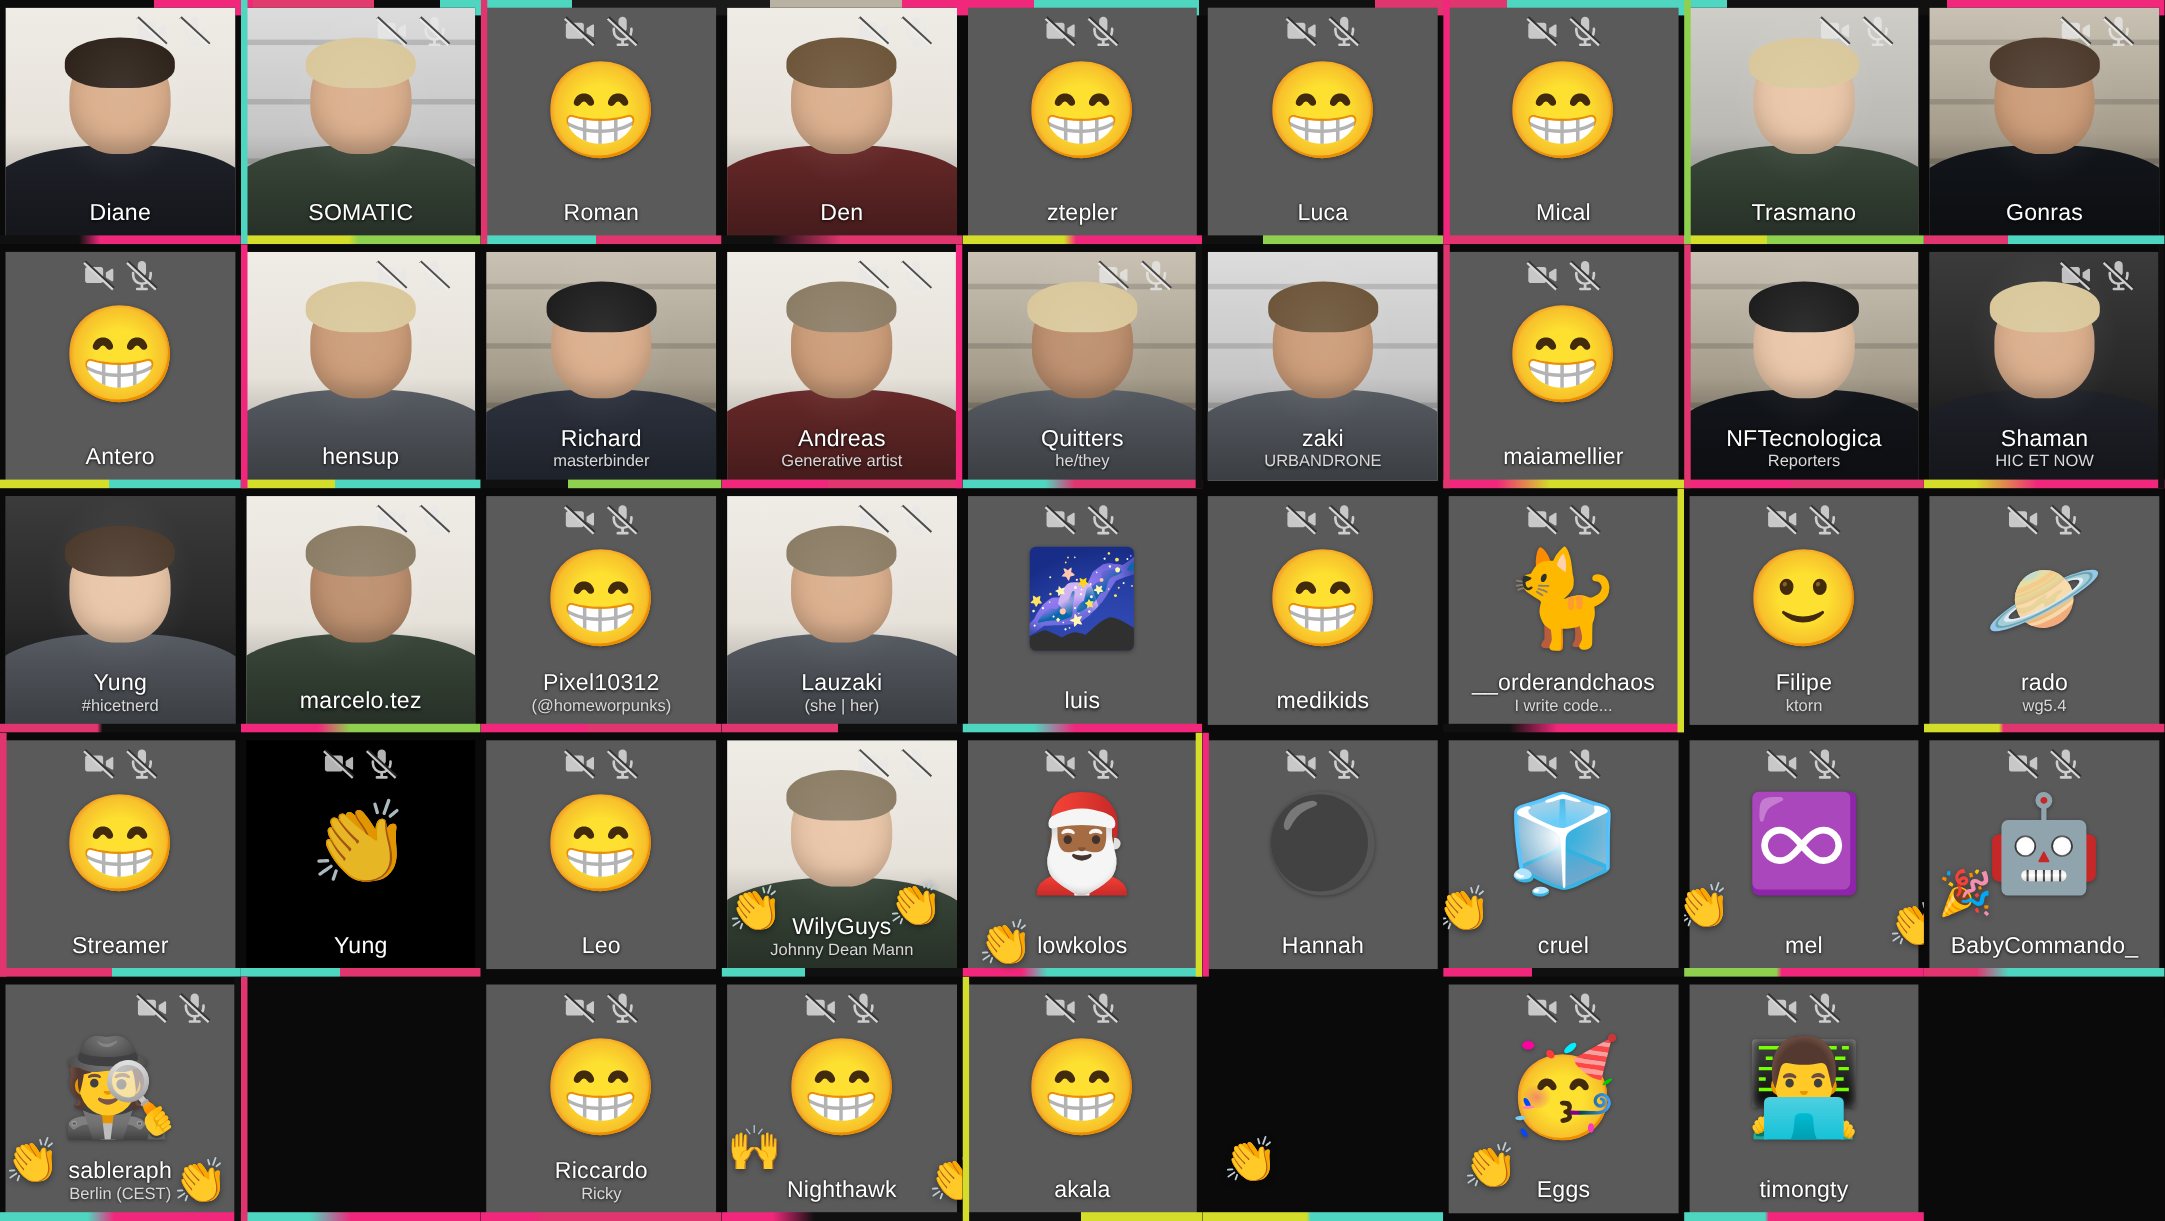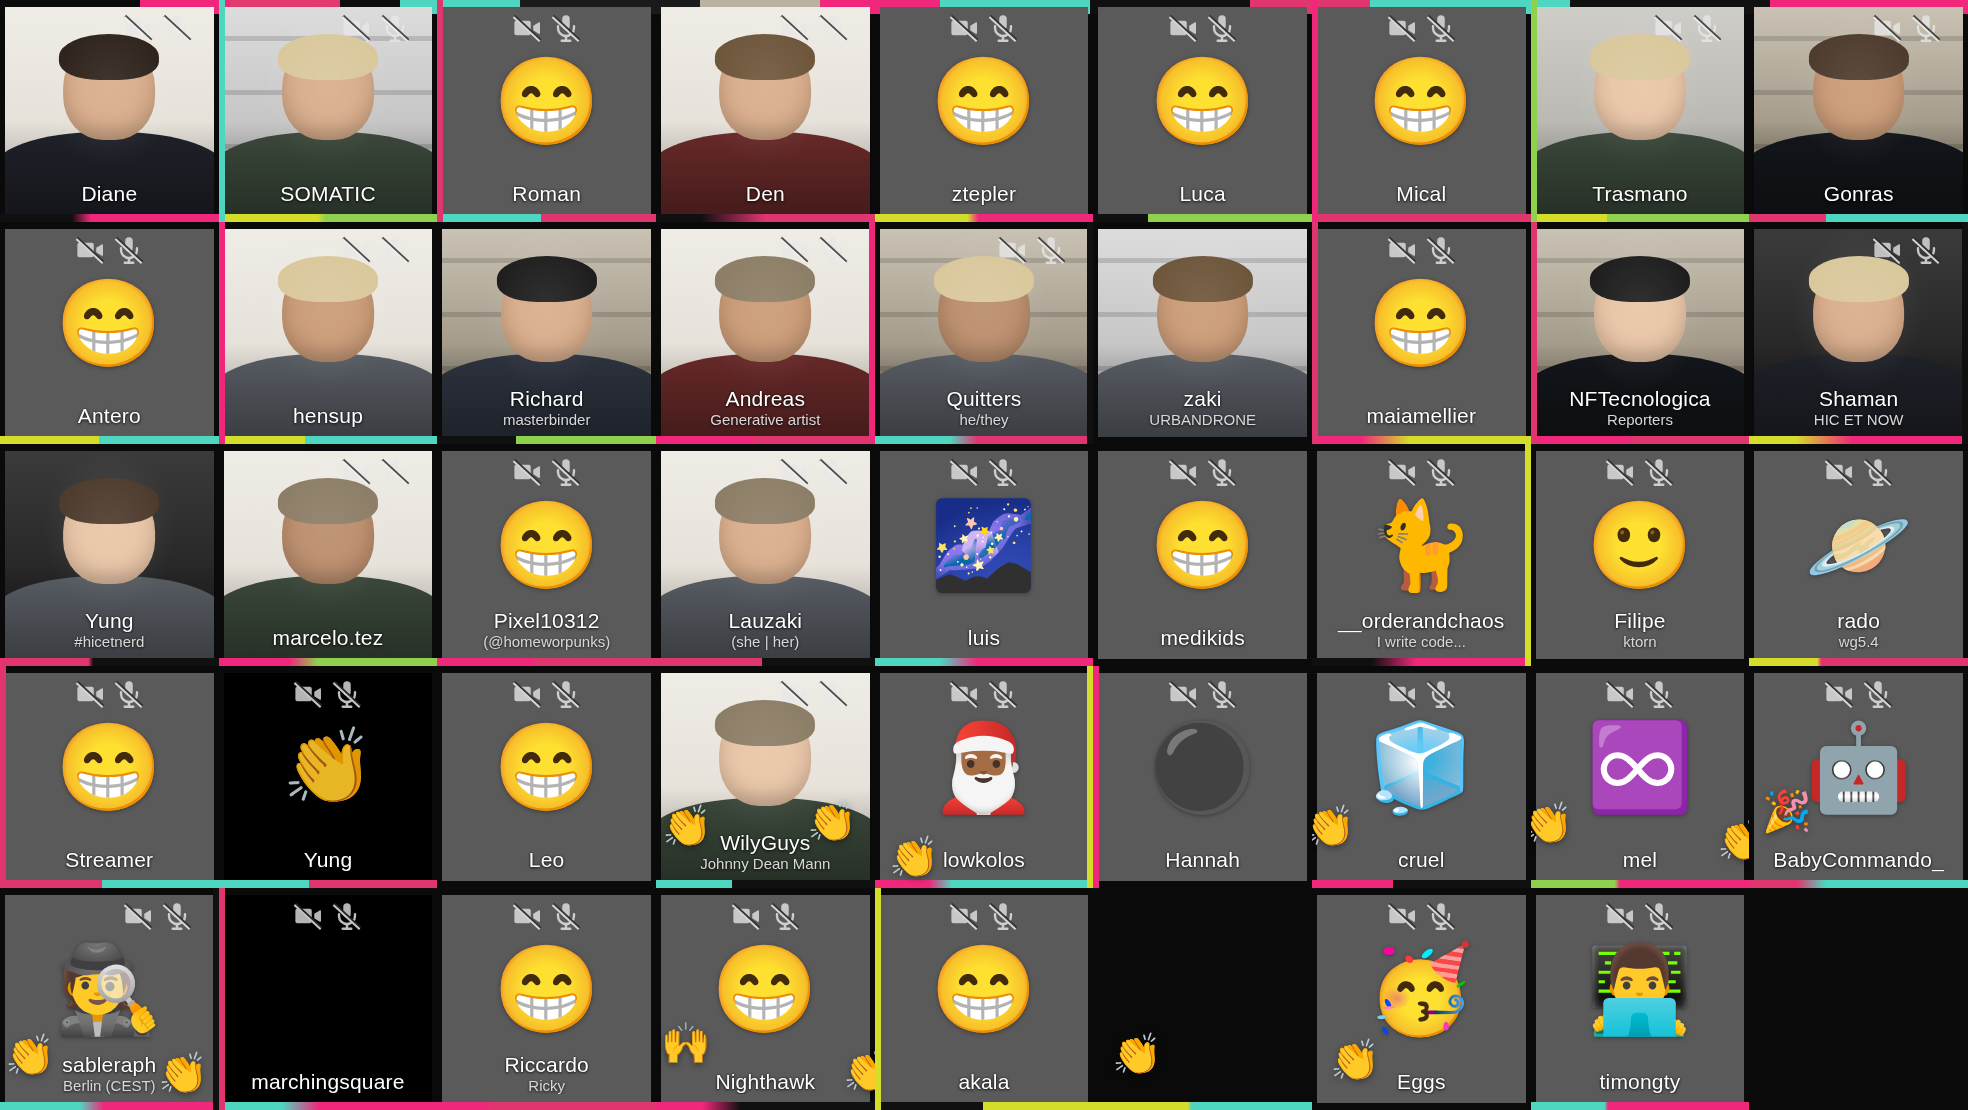--- a/index.html
+++ b/index.html
@@ -1327,47 +1327,20 @@
         <div class="nm">sableraph</div>
         <div class="sub">Berlin (CEST)</div>
       </div>
     </div>
   <div class="reaction" style="left: 2.30937%; bottom: 14.077%;">👏</div>
         <div class="reaction" style="left: 72.2705%; bottom: 5.76907%;">👏</div>
         <div class="bleed" style="left: 0px; right: 0px; bottom: 0px; height: 8px; background: linear-gradient(90deg, rgb(79, 214, 192) 0px, rgb(79, 214, 192) 36.3516%, rgb(240, 39, 122) 47.5209%, rgb(240, 39, 122) 100%);"></div>
         <div class="bleed" style="top: 0px; bottom: 0px; right: 0px; width: 6px; background: rgb(16, 16, 16);"></div>
       </div>
       <div class="cell">
-    <div class="tile dark">
-
-      <div class="muteicons">
-        <svg viewBox="0 0 24 24">
-          <g fill="#e8e8e8">
-            <path d="M3.5 6.2h9.9c.9 0 1.6.7 1.6 1.6v8.4c0 .9-.7 1.6-1.6 1.6H3.5c-.9 0-1.6-.7-1.6-1.6V7.8c0-.9.7-1.6 1.6-1.6z" opacity=".95"></path>
-            <path d="M17 10.2l4.3-2.7c.5-.3 1.1.1 1.1.6v7.8c0 .6-.6.9-1.1.6L17 13.8z" opacity=".95"></path>
-          </g>
-          <path d="M1.6 2.4 L22.6 21.8" stroke="#2b2b2b" stroke-width="2.6" fill="none"></path>
-          <path d="M1.1 3.2 L22.1 22.6" stroke="#f2f2f2" stroke-width="1.6" fill="none"></path>
-        </svg>
-        <svg viewBox="0 0 24 24">
-          <g fill="#e8e8e8">
-            <rect x="9" y="1.8" width="6" height="11.4" rx="3" opacity=".95"></rect>
-            <path d="M5.6 10.6v1.4a6.4 6.4 0 0 0 12.8 0v-1.4" stroke="#e8e8e8" stroke-width="1.9" fill="none" stroke-linecap="round"></path>
-            <rect x="11" y="18.3" width="2" height="3.9" rx="1"></rect>
-            <rect x="7.6" y="21.2" width="8.8" height="1.9" rx=".9"></rect>
-          </g>
-          <path d="M1.6 2.4 L22.6 21.8" stroke="#2b2b2b" stroke-width="2.6" fill="none"></path>
-          <path d="M1.1 3.2 L22.1 22.6" stroke="#f2f2f2" stroke-width="1.6" fill="none"></path>
-        </svg>
-      </div>
-      <div class="nameblock">
-        <div class="nm">marchingsquare</div>
-
-      </div>
-    </div>
   <div class="bleed" style="left: 0px; right: 0px; bottom: 0px; height: 8px; background: linear-gradient(90deg, rgb(79, 214, 192) 0px, rgb(79, 214, 192) 28.7404%, rgb(240, 39, 122) 46.1053%, rgb(240, 39, 122) 100%);"></div>
         <div class="bleed" style="top: 0px; bottom: 0px; left: 0px; width: 6px; background: rgb(224, 53, 111);"></div>
       </div>
       <div class="cell">
     <div class="tile">
 
       <div class="avatar">😁</div>
       <div class="muteicons">
         <svg viewBox="0 0 24 24">
           <g fill="#e8e8e8">

